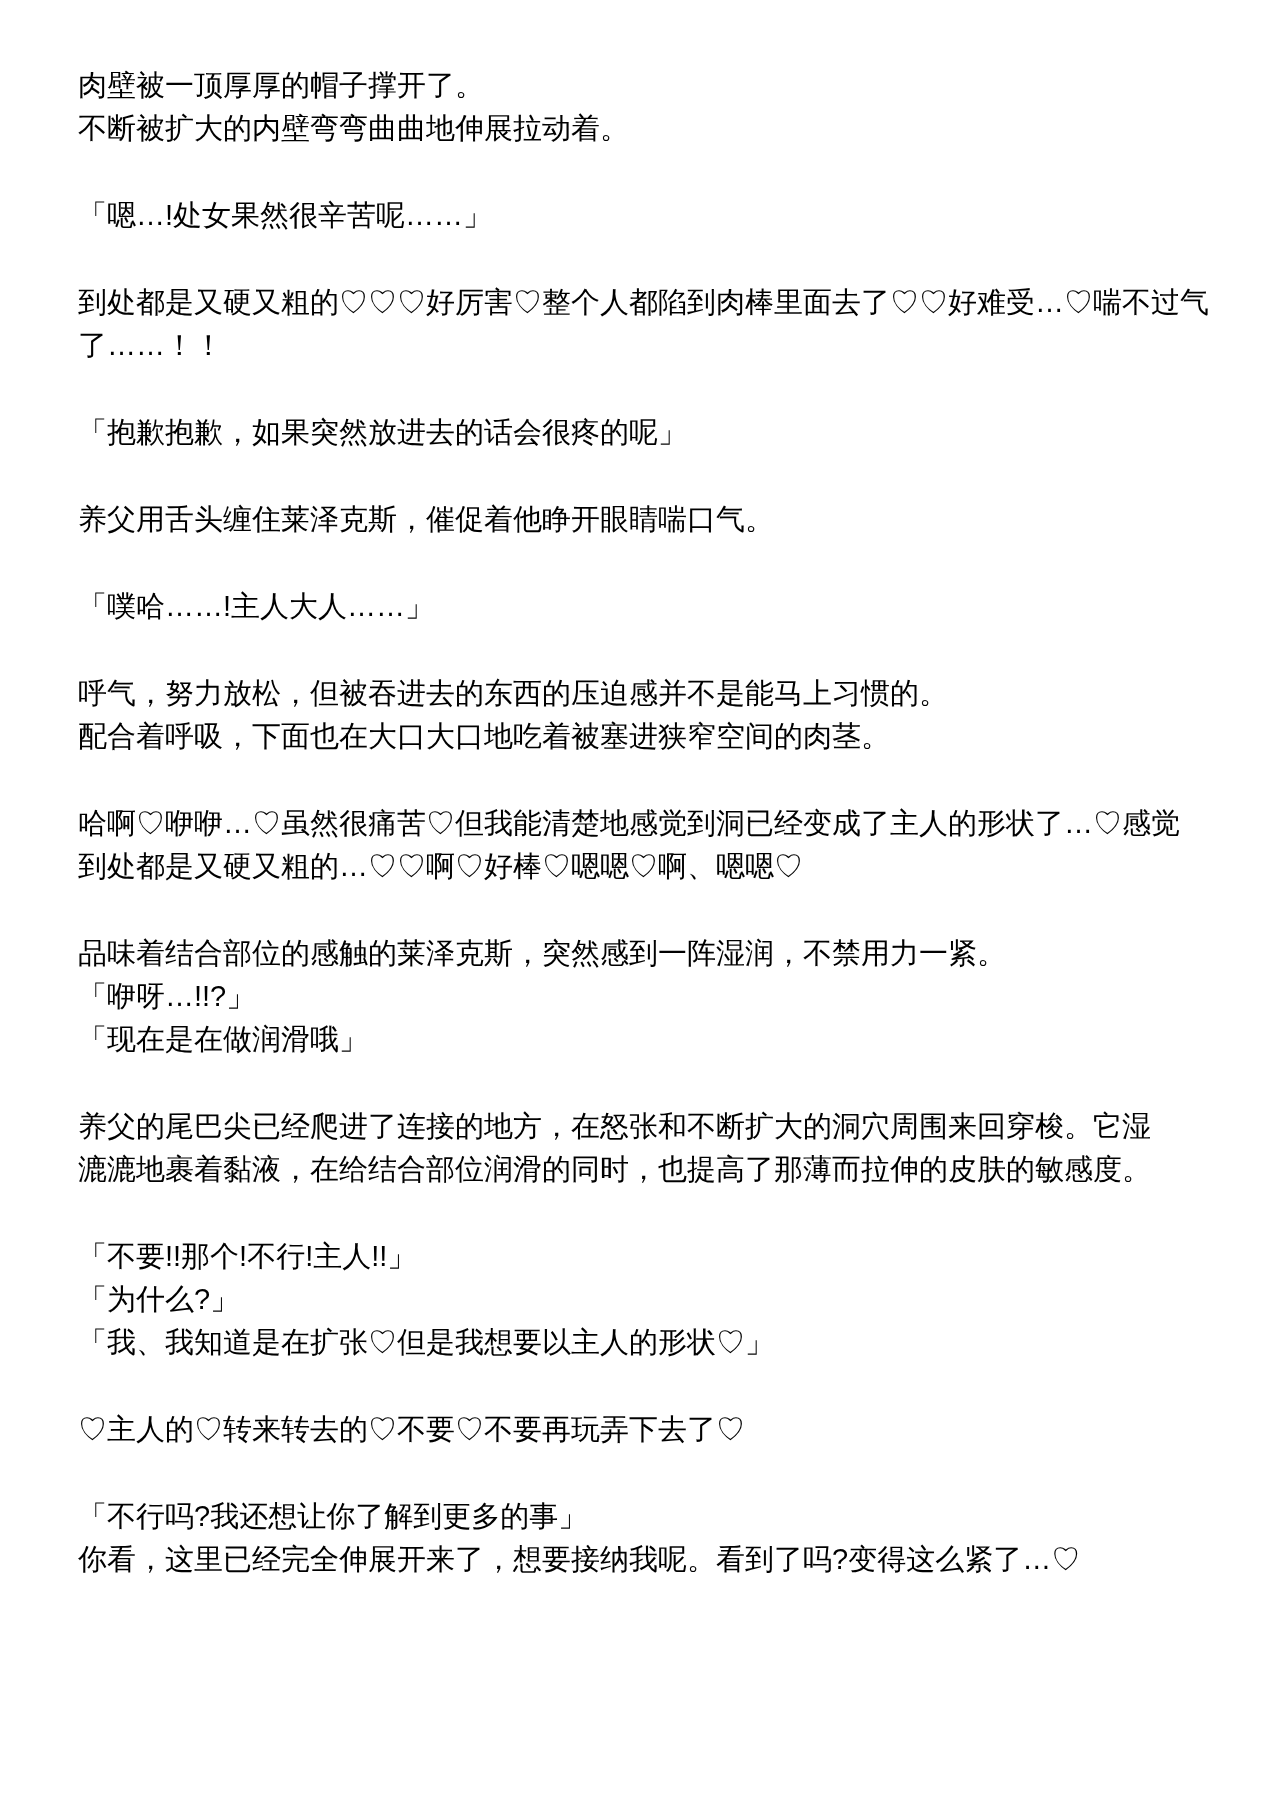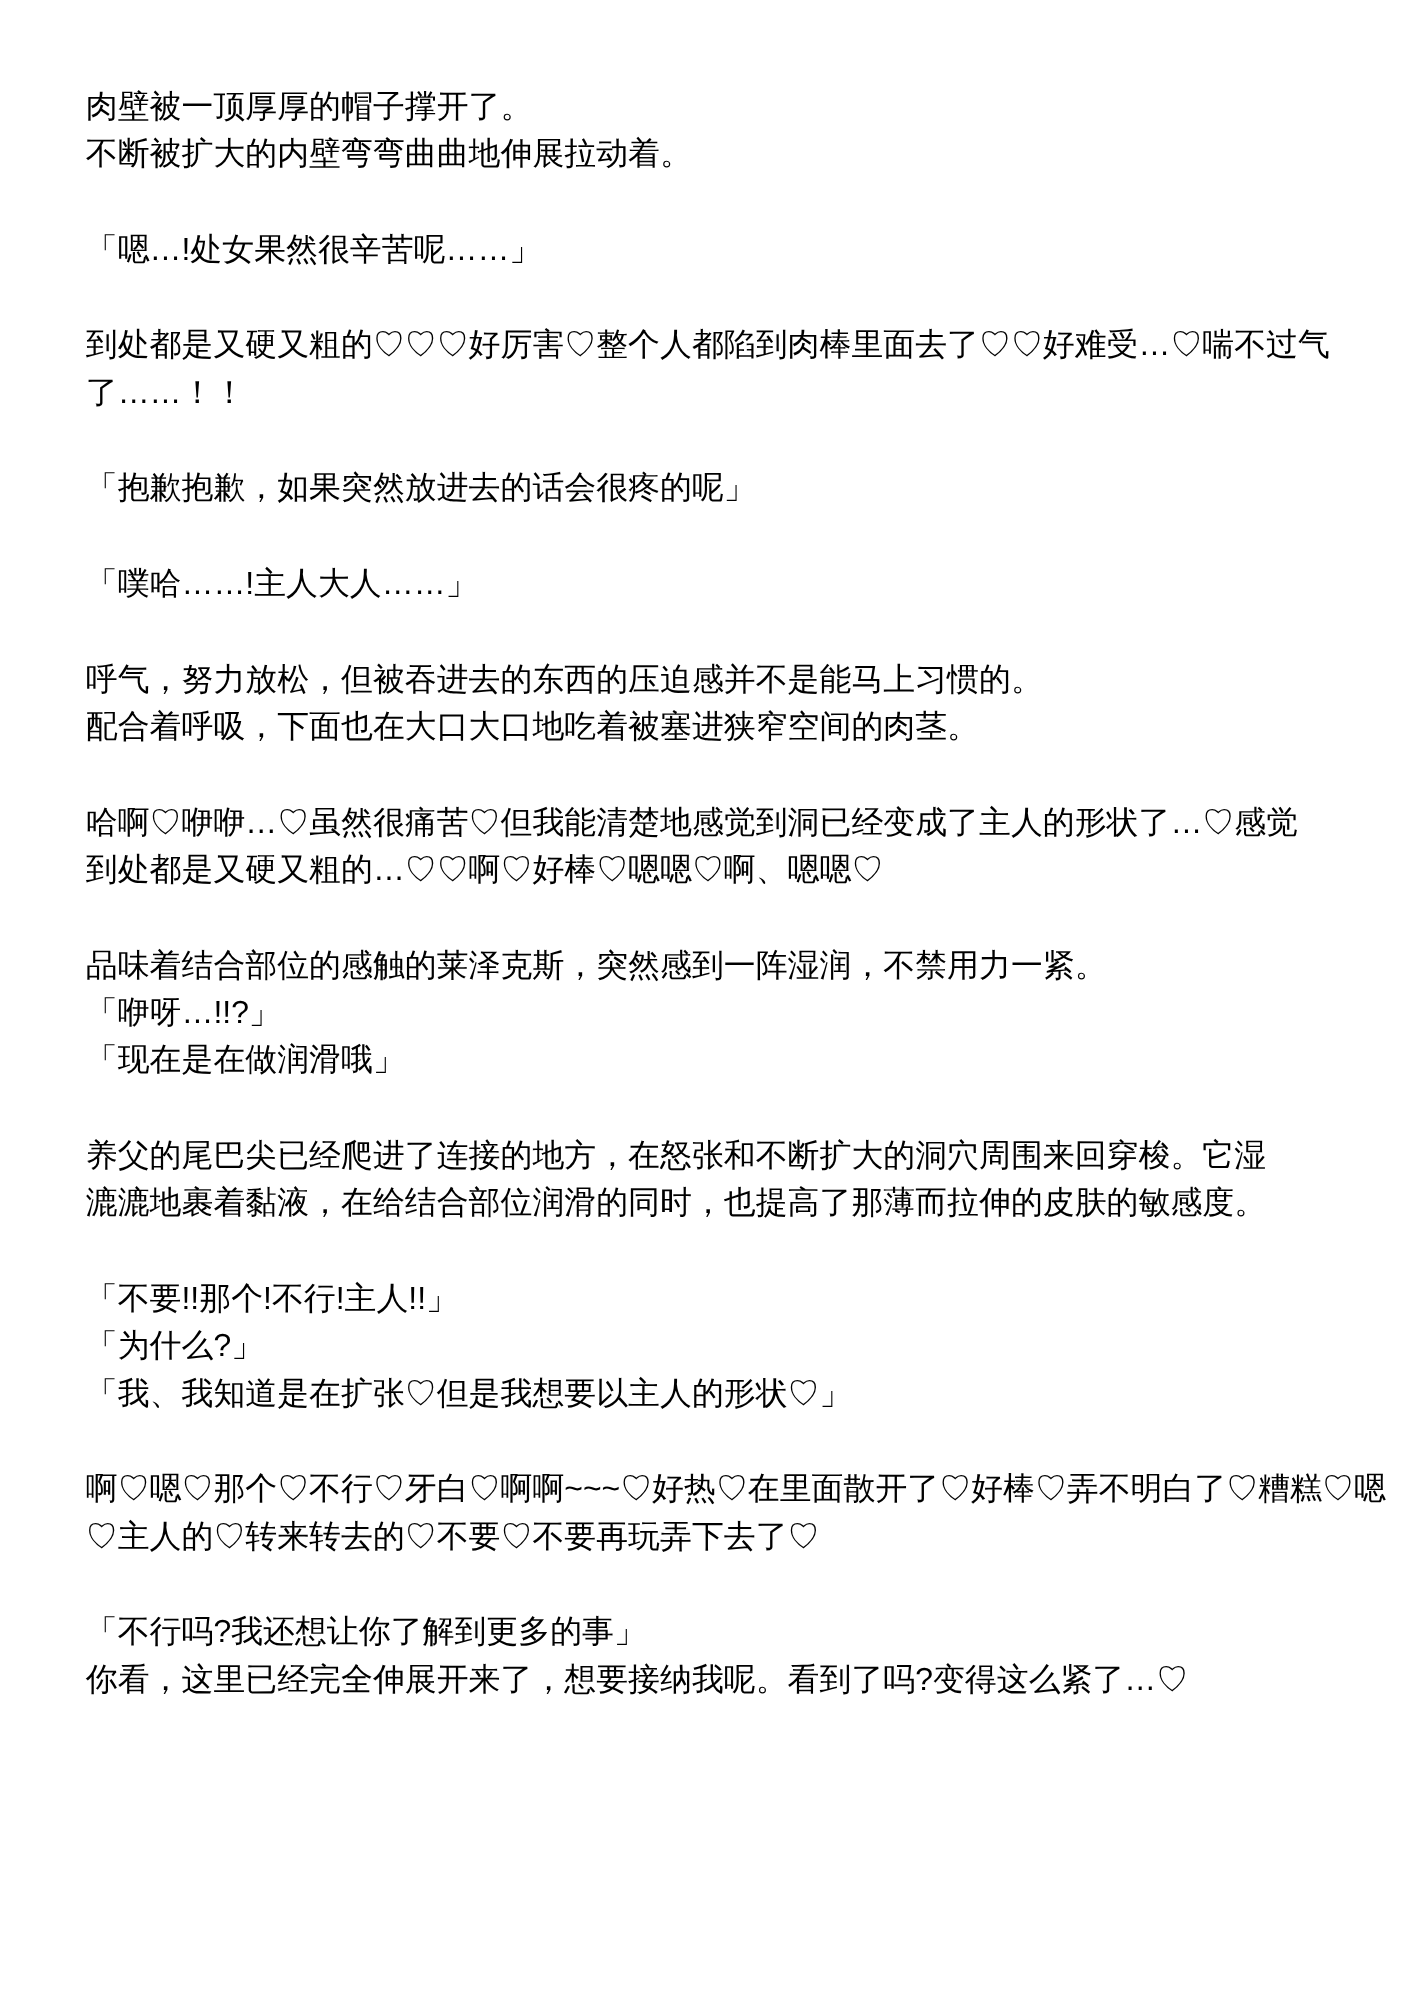--- a/index.html
+++ b/index.html
@@ -15,21 +15,21 @@
     font-family: "Liberation Sans", sans-serif;
   }
   .page {
     box-sizing: border-box;
     width: 1280px;
     height: 1810px;
     padding: 64px 60px 0 78px;
     background: #ffffff;
   }
   .para {
-    margin: 12px 0 44px 0;
+    margin: 0 0 44px 0;
     padding: 0;
   }
   .line {
     font-size: 29px;
     line-height: 43px;
     white-space: pre;
     font-weight: 400;
     color: #000000;
   }
 </style>
@@ -46,20 +46,23 @@
         <div class="line">「嗯…!处女果然很辛苦呢……」</div>
       </div>
       <div class="para">
         <div class="line">到处都是又硬又粗的♡♡♡好厉害♡整个人都陷到肉棒里面去了♡♡好难受…♡喘不过气</div>
         <div class="line">了……！！</div>
       </div>
       <div class="para">
         <div class="line">「抱歉抱歉，如果突然放进去的话会很疼的呢」</div>
       </div>
       <div class="para">
+        <div class="line">养父用舌头缠住莱泽克斯，催促着他睁开眼睛喘口气。</div>
+      </div>
+      <div class="para">
         <div class="line">「噗哈……!主人大人……」</div>
       </div>
       <div class="para">
         <div class="line">呼气，努力放松，但被吞进去的东西的压迫感并不是能马上习惯的。</div>
         <div class="line">配合着呼吸，下面也在大口大口地吃着被塞进狭窄空间的肉茎。</div>
       </div>
       <div class="para">
         <div class="line">哈啊♡咿咿…♡虽然很痛苦♡但我能清楚地感觉到洞已经变成了主人的形状了…♡感觉</div>
         <div class="line">到处都是又硬又粗的…♡♡啊♡好棒♡嗯嗯♡啊、嗯嗯♡</div>
       </div>
@@ -71,21 +74,20 @@
       <div class="para">
         <div class="line">养父的尾巴尖已经爬进了连接的地方，在怒张和不断扩大的洞穴周围来回穿梭。它湿</div>
         <div class="line">漉漉地裹着黏液，在给结合部位润滑的同时，也提高了那薄而拉伸的皮肤的敏感度。</div>
       </div>
       <div class="para">
         <div class="line">「不要!!那个!不行!主人!!」</div>
         <div class="line">「为什么?」</div>
         <div class="line">「我、我知道是在扩张♡但是我想要以主人的形状♡」</div>
       </div>
       <div class="para">
-        <div class="line">啊♡嗯♡那个♡不行♡牙白♡啊啊~~~♡好热♡在里面散开了♡好棒♡弄不明白了♡糟糕♡嗯</div>
         <div class="line">♡主人的♡转来转去的♡不要♡不要再玩弄下去了♡</div>
       </div>
       <div class="para">
         <div class="line">「不行吗?我还想让你了解到更多的事」</div>
         <div class="line">你看，这里已经完全伸展开来了，想要接纳我呢。看到了吗?变得这么紧了…♡</div>
       </div>
     </div>
 </div>
 
 </body></html>

